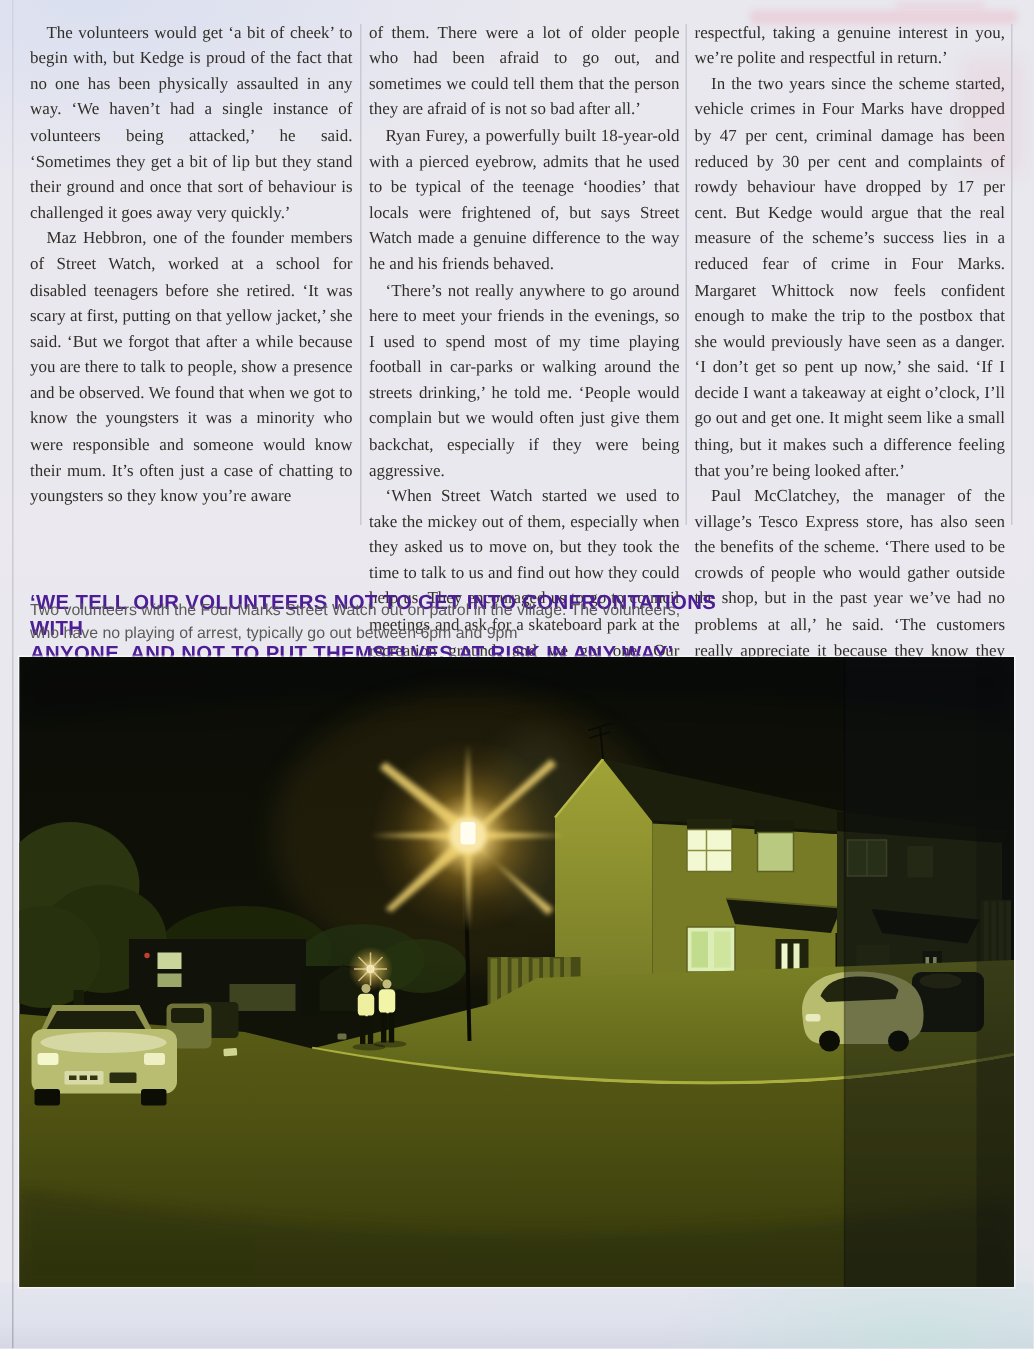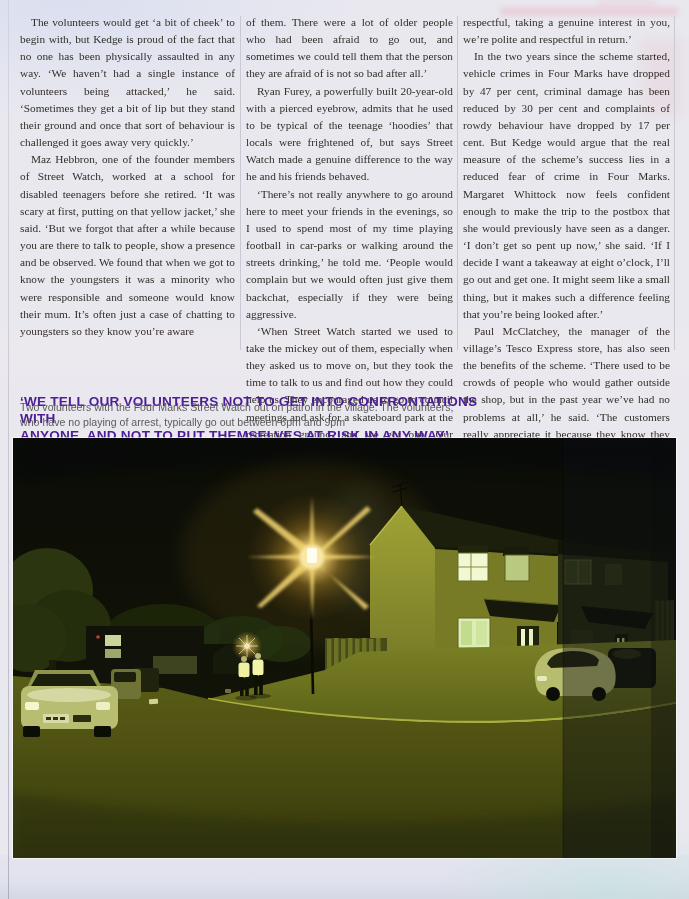--- a/index.html
+++ b/index.html
@@ -68,21 +68,21 @@
 <div class="bleed" id="bleed1"></div>
 <div class="bleed" id="bleed2"></div>
 <div class="bleed" id="bleed3"></div>
 
 <div class="col" id="col-1">
     <p class="indented">The volunteers would get ‘a bit of cheek’ to begin with, but Kedge is proud of the fact that no one has been physically assaulted in any way. ‘We haven’t had a single instance of volunteers being attacked,’ he said. ‘Sometimes they get a bit of lip but they stand their ground and once that sort of behaviour is challenged it goes away very quickly.’</p>
     <p class="indented">Maz Hebbron, one of the founder members of Street Watch, worked at a school for disabled teenagers before she retired. ‘It was scary at first, putting on that yellow jacket,’ she said. ‘But we forgot that after a while because you are there to talk to people, show a presence and be observed. We found that when we got to know the youngsters it was a minority who were responsible and someone would know their mum. It’s often just a case of chatting to youngsters so they know you’re aware</p>
   </div>
 <div class="col" id="col-2">
     <p>of them. There were a lot of older people who had been afraid to go out, and sometimes we could tell them that the person they are afraid of is not so bad after all.’</p>
-    <p class="indented">Ryan Furey, a powerfully built 20-year-old with a pierced eyebrow, admits that he used to be typical of the teenage ‘hoodies’ that locals were frightened of, but says Street Watch made a genuine difference to the way he and his friends behaved.</p>
+    <p class="indented">Ryan Furey, a powerfully built 18-year-old with a pierced eyebrow, admits that he used to be typical of the teenage ‘hoodies’ that locals were frightened of, but says Street Watch made a genuine difference to the way he and his friends behaved.</p>
     <p class="indented">‘There’s not really anywhere to go around here to meet your friends in the evenings, so I used to spend most of my time playing football in car-parks or walking around the streets drinking,’ he told me. ‘People would complain but we would often just give them backchat, especially if they were being aggressive.</p>
     <p class="indented">‘When Street Watch started we used to take the mickey out of them, especially when they asked us to move on, but they took the time to talk to us and find out how they could help us. They encouraged us to go to council meetings and ask for a skateboard park at the recreation ground, and we got one. Our attitude towards them changed – we became more respectful, and if they ask us to do something, we’ll happily do it. It’s all about the way they approach you. If they are polite and</p>
   </div>
 <div class="col" id="col-3">
     <p>respectful, taking a genuine interest in you, we’re polite and respectful in return.’</p>
     <p class="indented">In the two years since the scheme started, vehicle crimes in Four Marks have dropped by 47 per cent, criminal damage has been reduced by 30 per cent and complaints of rowdy behaviour have dropped by 17 per cent. But Kedge would argue that the real measure of the scheme’s success lies in a reduced fear of crime in Four Marks. Margaret Whittock now feels confident enough to make the trip to the postbox that she would previously have seen as a danger. ‘I don’t get so pent up now,’ she said. ‘If I decide I want a takeaway at eight o’clock, I’ll go out and get one. It might seem like a small thing, but it makes such a difference feeling that you’re being looked after.’</p>
     <p class="indented">Paul McClatchey, the manager of the village’s Tesco Express store, has also seen the benefits of the scheme. ‘There used to be crowds of people who would gather outside the shop, but in the past year we’ve had no problems at all,’ he said. ‘The customers really appreciate it because they know they can come here without being verbally abused or intimidated.’</p>
     <p class="indented">I joined two of the volunteers – Ron Liptrot, an 81-year-old retired BT engineer, and David Jones,</p>
   </div>
 <div class="colrule" id="rule-1"></div>

